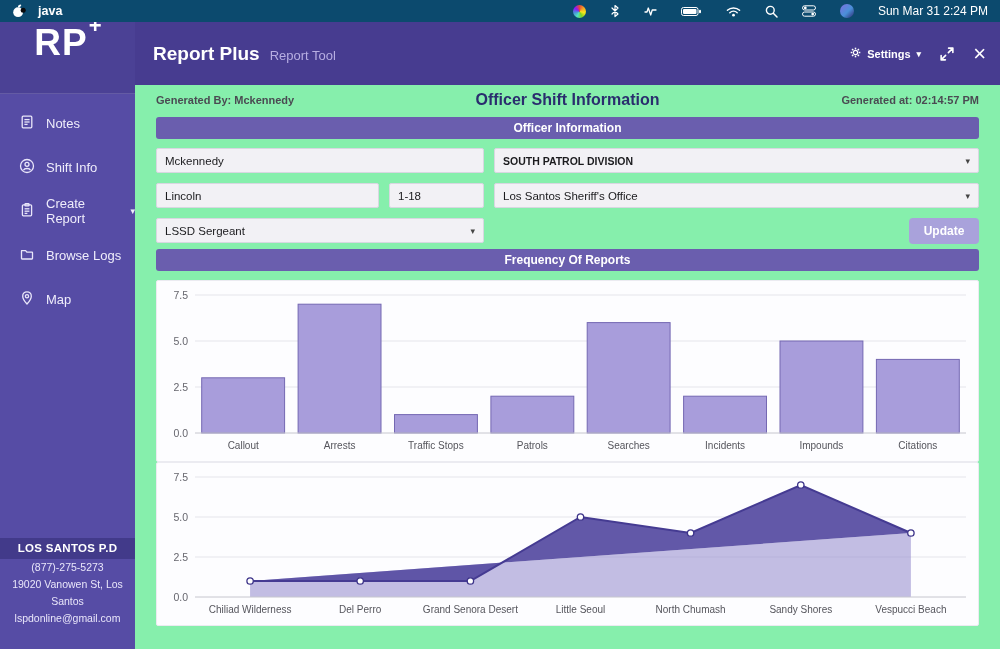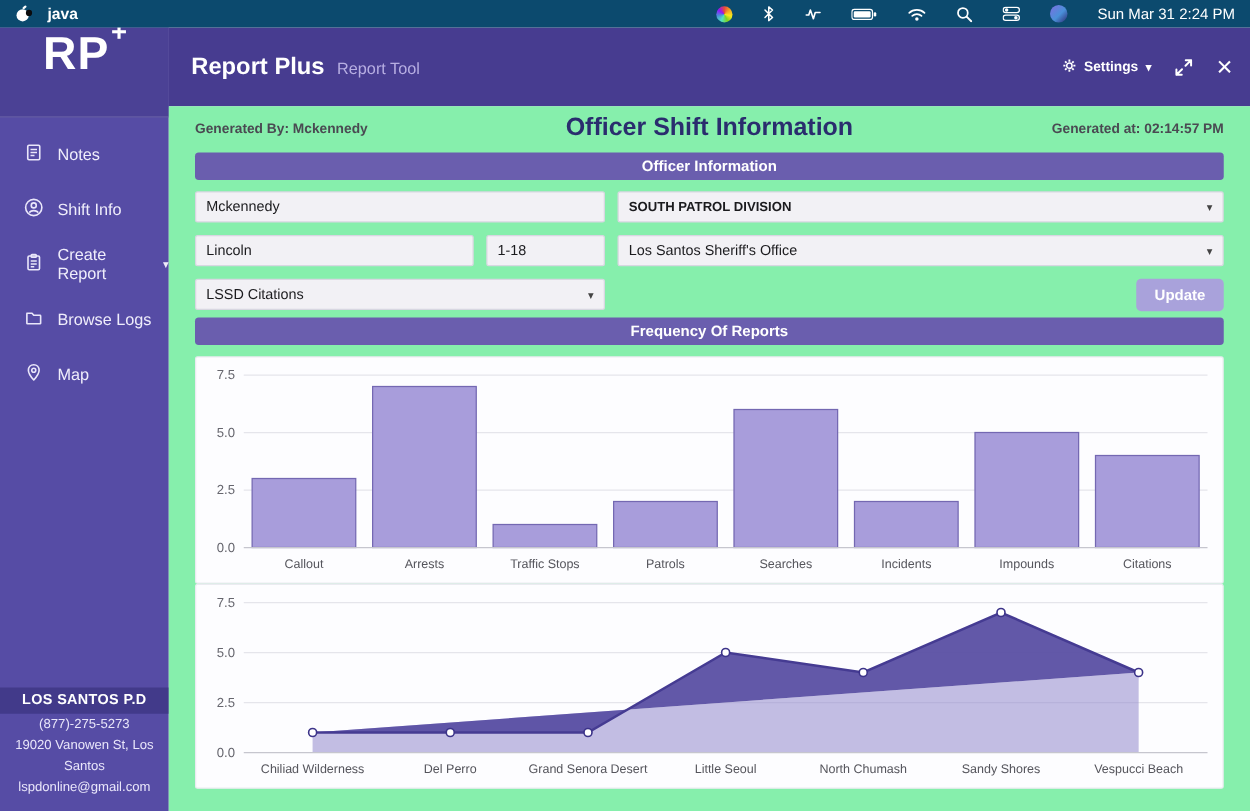--- a/index.html
+++ b/index.html
@@ -23,38 +23,38 @@
   
   .sidebar { position:absolute; top:22px; left:0; width:135px; height:627px; background:#564CA5; color:#fff; }
   .logo-box { height:72px; background:#4B4195; display:flex; align-items:flex-start; justify-content:center;
     border-bottom:1px solid rgba(255,255,255,.14); }
   .logo-main { font-size:37px; font-weight:bold; letter-spacing:1px; }
   .logo-plus { font-size:22px; font-weight:bold; position:relative; top:-9px; left:1px; }
   .nav { padding-top:7px; }
   .nav-item { height:44px; display:flex; align-items:center; gap:11px; padding-left:19px;
     font-size:13px; color:#efedfb; cursor:pointer; }
   .nav-caret { font-size:9px; margin-left:2px; }
-  .sb-footer { position:absolute; bottom:4px; left:0; width:100%; text-align:center; padding-bottom:6px; }
+  .sb-footer { position:absolute; bottom:16px; left:0; width:100%; text-align:center; padding-bottom:6px; }
   .sb-dept { background:#423A8A; font-weight:bold; font-size:11.5px; height:21px; line-height:21px; letter-spacing:.3px; }
   .sb-line { font-size:10.5px; line-height:17px; color:#e9e6fa; }
   
   .app-header { position:absolute; top:22px; left:135px; width:865px; height:63px; background:#473C90;
     display:flex; align-items:center; justify-content:space-between; padding:0 14px 0 18px; color:#fff; }
   .hdr-titles { display:flex; align-items:baseline; gap:10px;justify-content:center; }
   .hdr-title { font-size:19px; font-weight:bold; }
   .hdr-sub { font-size:13px; color:#b7aee2; }
   .hdr-right { display:flex; align-items:center; gap:18px; }
   .settings { display:flex; align-items:center; gap:5px; font-size:11px; font-weight:bold; cursor:pointer; }
   .settings .nav-caret { margin-left:1px; }
   .close-btn { font-size:22px; line-height:1; cursor:pointer; }
   
   .main { position:absolute; top:85px; left:135px; width:865px; height:564px; background:#86efac; overflow:hidden; }
   .meta-row { display:grid; grid-template-columns:1fr auto 1fr; align-items:center; padding:6px 21px 4px; }
   .meta-left { font-size:11px; font-weight:bold; color:#4a4a52; justify-self:start; }
-  .meta-title { font-size:20px; font-weight:bold; color:#2A2D6E; }
+  .meta-title { font-size:16px; font-weight:bold; color:#2A2D6E; }
   .meta-right { font-size:11px; font-weight:bold; color:#4a4a52; justify-self:end; }
   .section-bar { margin:4px 21px 9px; height:22px; line-height:22px; background:#6A5EAE; border-radius:3px;
     color:#fff; font-size:12px; font-weight:bold; text-align:center; }
   .form-grid { margin:0 21px 5px; display:grid; grid-template-columns:328px 1fr; column-gap:10px; row-gap:10px; }
   .split { display:grid; grid-template-columns:1fr 95px; column-gap:10px; }
   .field { height:25px; background:#f2f1f5; border:1px solid #d8d7e1; border-radius:2px;
     font-size:11.5px; color:#1b1b1e; padding:0 8px; width:100%; }
   input.field { outline:none; font-family:"Liberation Sans", sans-serif; }
   .select { display:flex; align-items:center; justify-content:space-between; cursor:pointer; }
   .caret-sm { font-size:9px; color:#444; }
@@ -249,21 +249,21 @@
     <div class="split">
       <input class="field" type="text" value="Lincoln" style="">
       <input class="field" type="text" value="1-18" style="">
     </div>
     <div class="field select">
       <span>Los Santos Sheriff's Office</span>
       <span class="caret-sm">▾</span>
     </div>
 
     <div class="field select">
-      <span>LSSD Citations</span>
+      <span>LSSD Sergeant</span>
       <span class="caret-sm">▾</span>
     </div>
     <div class="update-row">
       <button class="update-btn">Update</button>
     </div>
   </div>
 
   <div class="section-bar">Frequency Of Reports</div>
   <div class="chart-panel">
     <svg class="chart" width="821" height="180">

